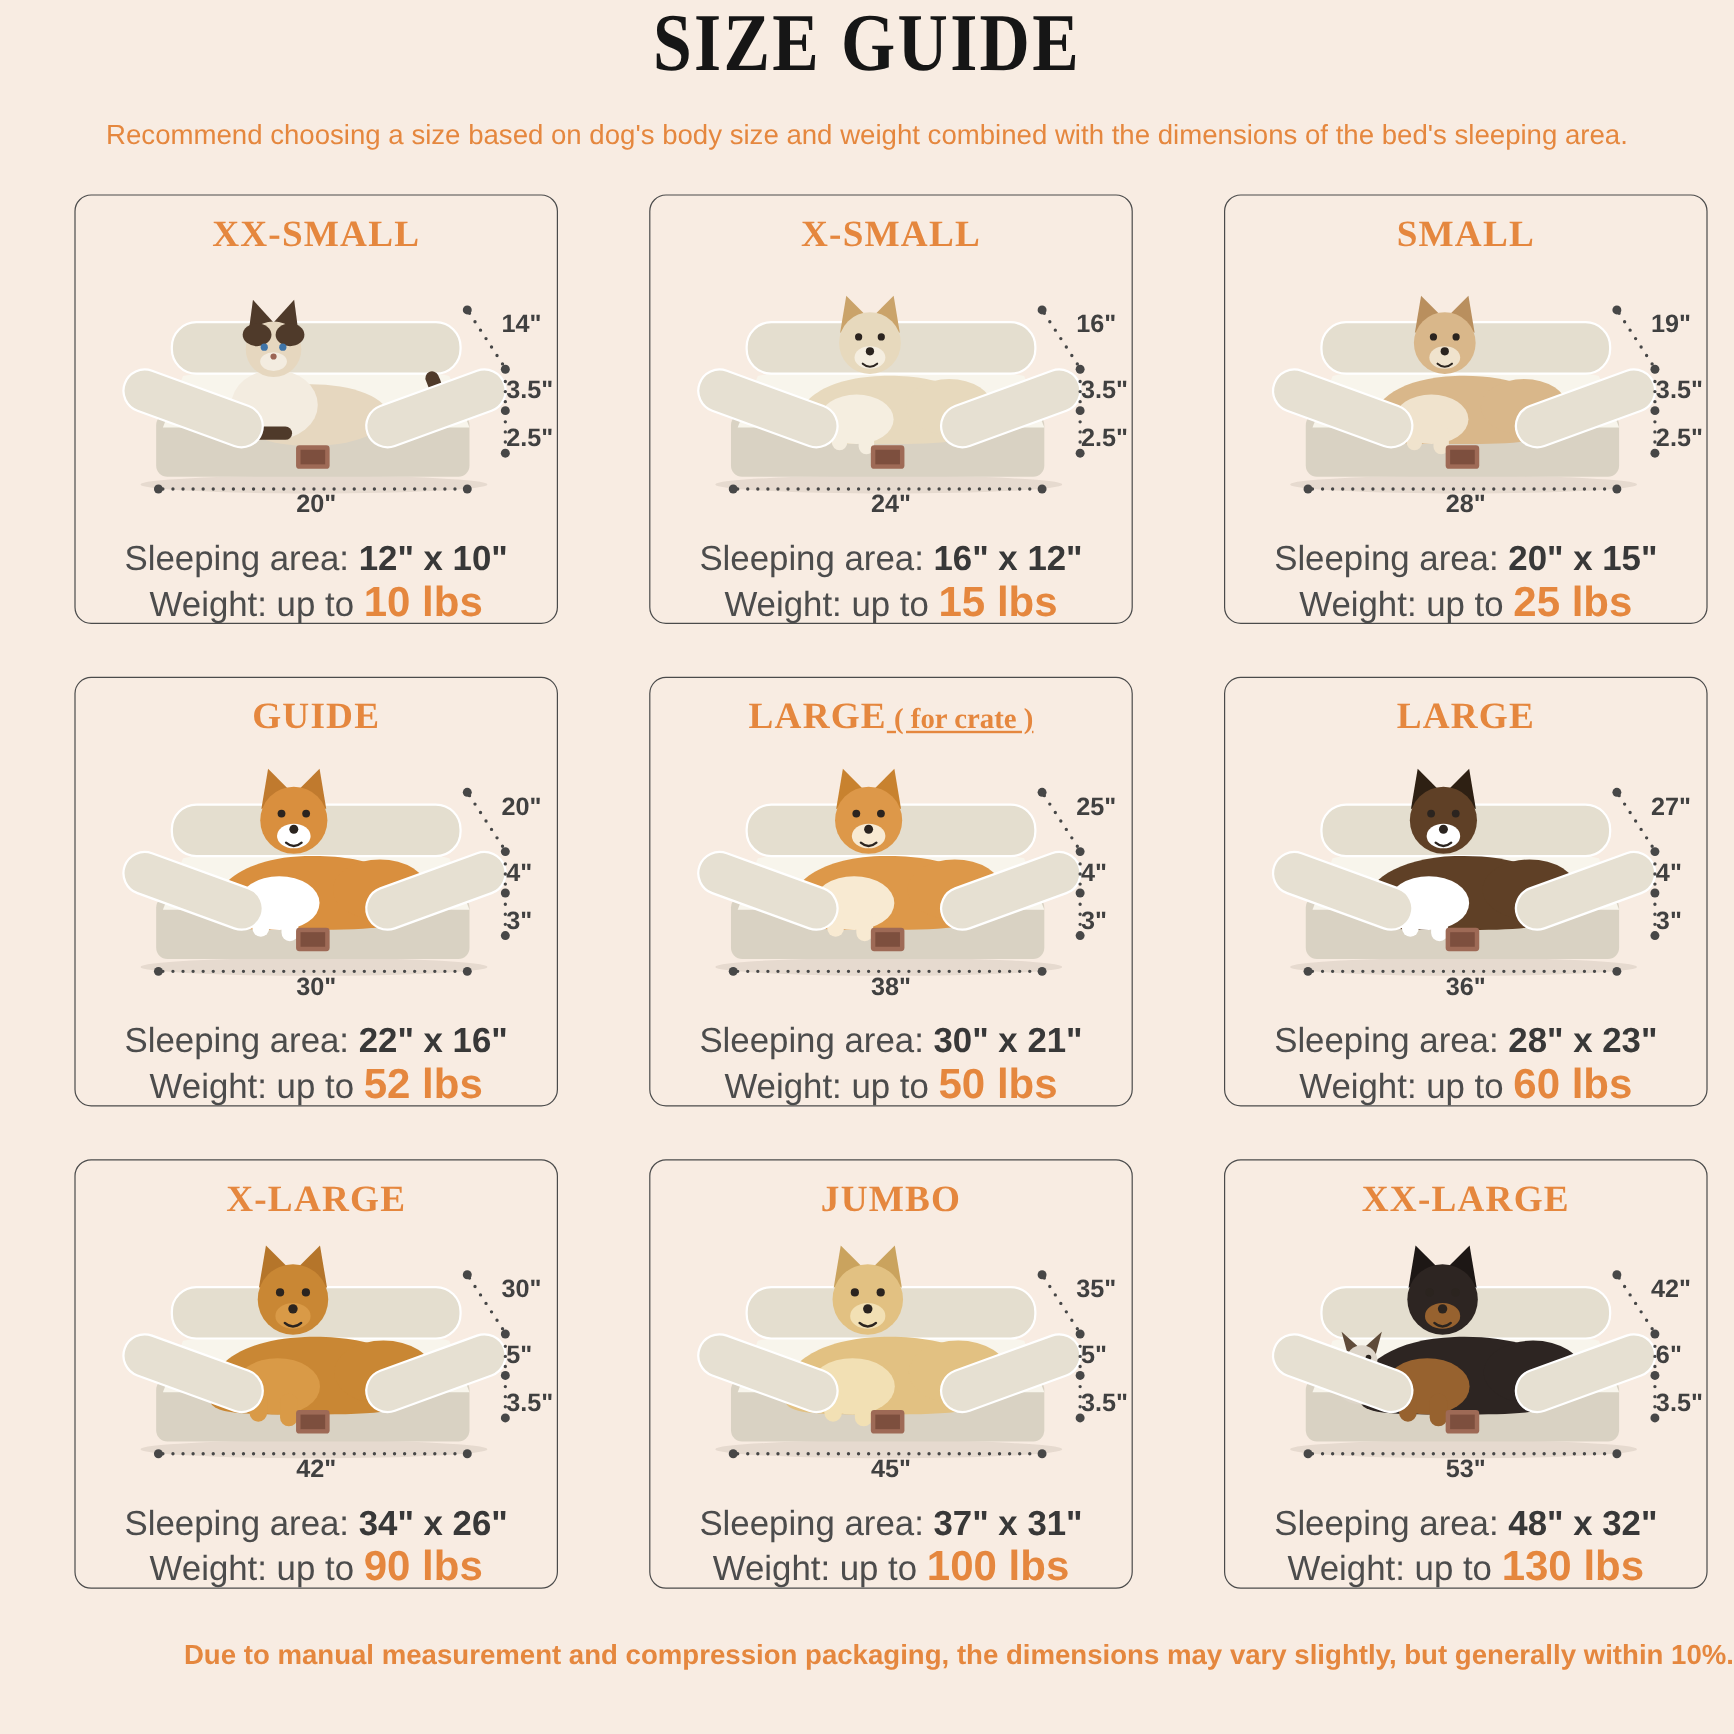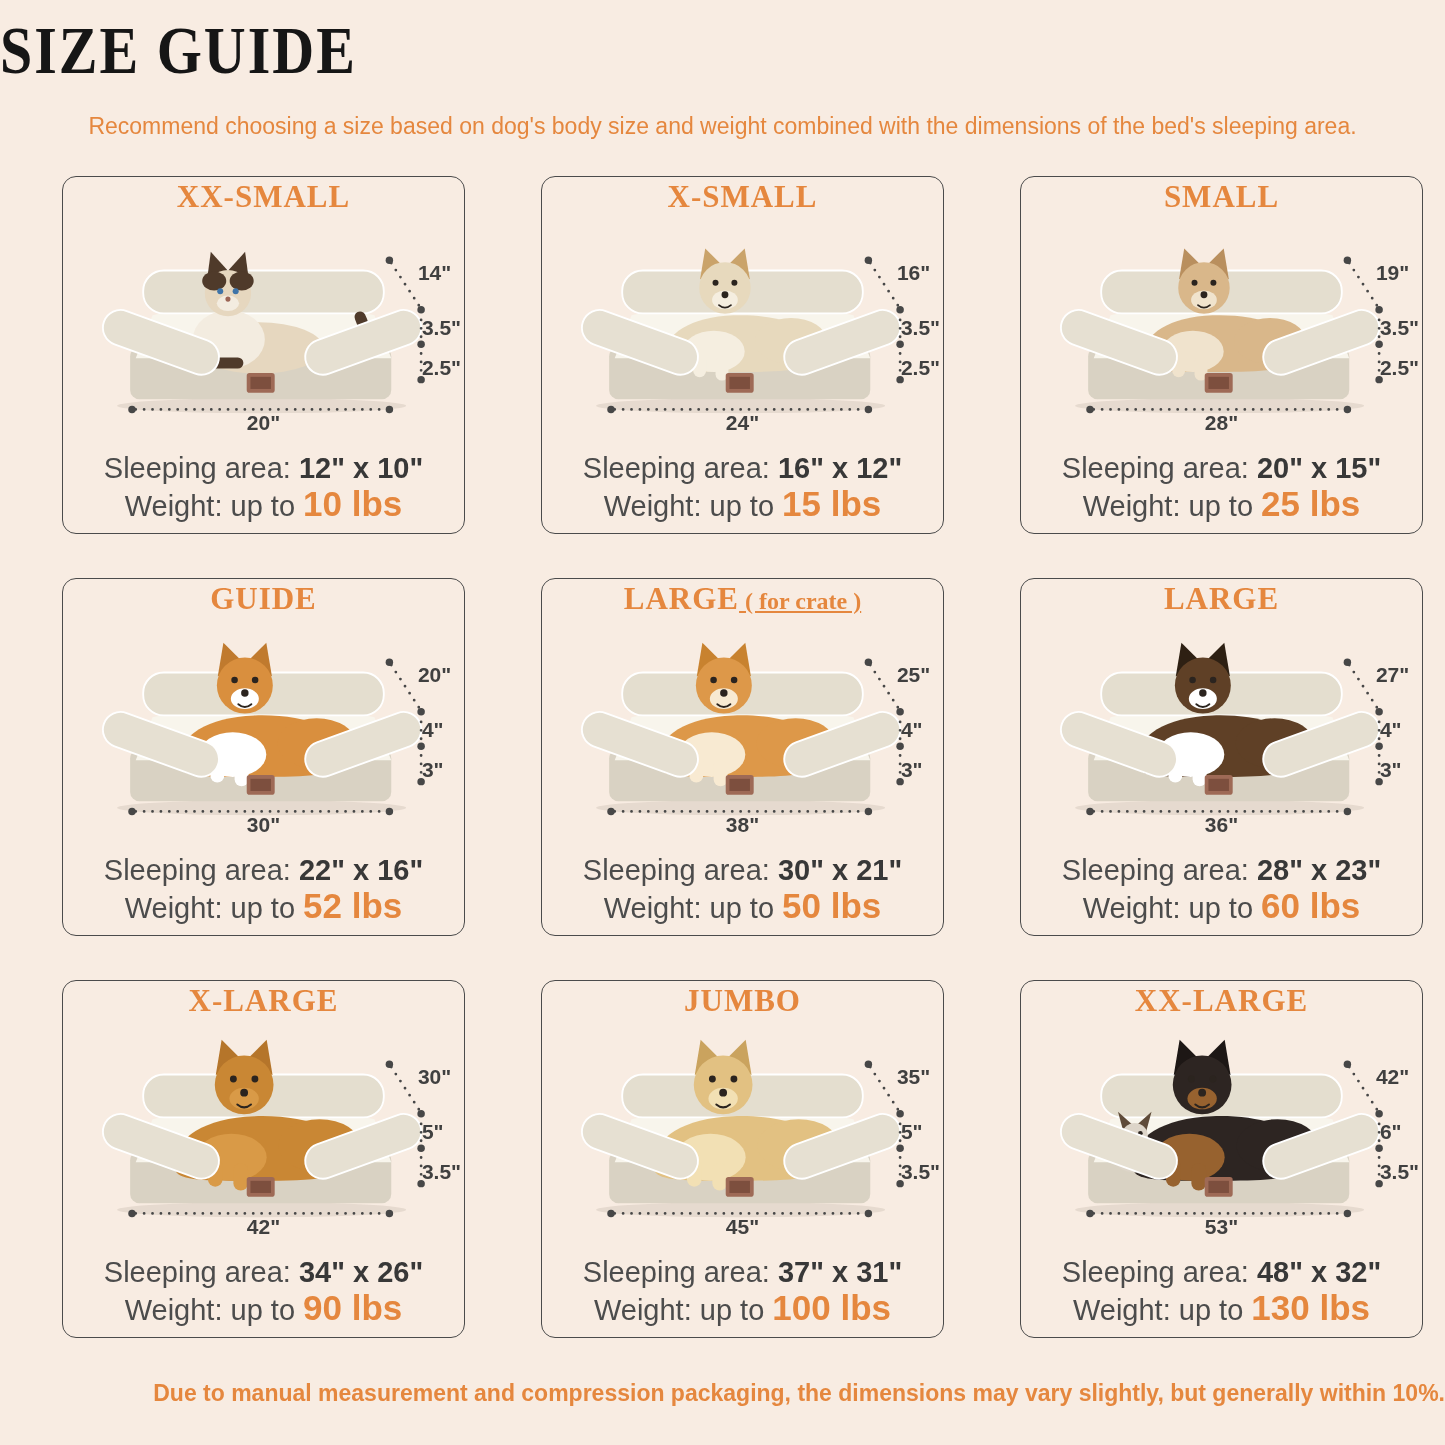--- a/index.html
+++ b/index.html
@@ -4,21 +4,22 @@
 <style>
   html,body{margin:0;padding:0;}
   body{
     width:1445px;height:1445px;
     background:#f8ece2;
     font-family:"Liberation Sans","DejaVu Sans",sans-serif;
     overflow:hidden;
     -webkit-font-smoothing:antialiased;
   }
   .page-title{
-    margin:16px 0 0;
+    margin:2px 0 0;
+    text-align:center;
   }
   .page-title span{
     display:inline-block;
     font-family:"Liberation Serif","DejaVu Serif",serif;
     font-weight:700;
     font-size:58px;
     letter-spacing:2px;
     color:#161616;
     transform:scaleY(1.18);
     transform-origin:center;
@@ -36,20 +37,21 @@
     gap:44px 36px;
     padding:0 22px;
     margin-top:36px;
   }
   .card{
     position:relative;
     height:358px;
     border:1.6px solid #4b4b4b;
     border-radius:14px;
     text-align:center;
+    padding-top:12px;
     box-sizing:border-box;
     margin-left:40px;
   }
   .card-title{
     margin:0;
     font-family:"Liberation Serif","DejaVu Serif",serif;
     font-weight:700;
     font-size:31px;
     letter-spacing:1px;
     color:#e5873e;

